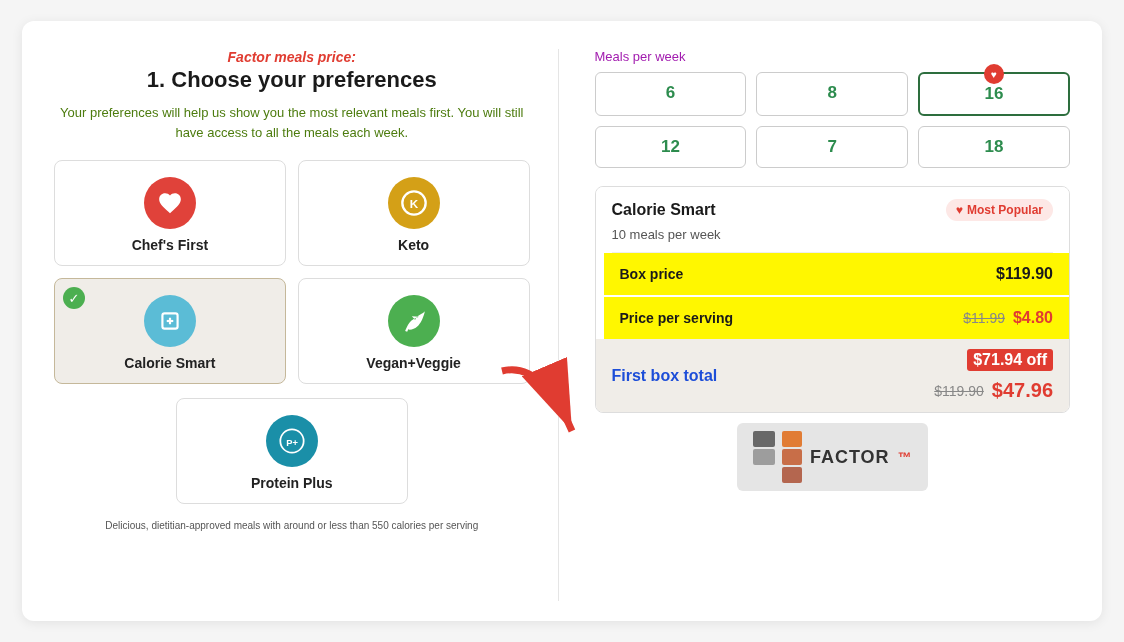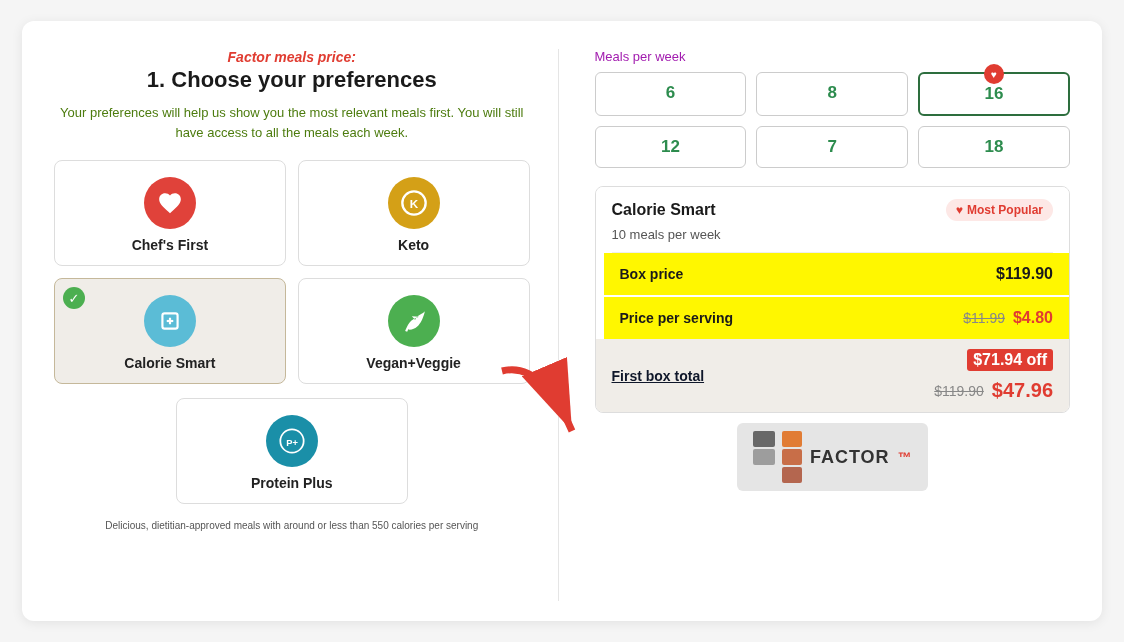--- a/index.html
+++ b/index.html
@@ -237,24 +237,23 @@
       color: #e03c31;
     }
     .first-box-row {
       display: flex;
       justify-content: space-between;
       align-items: center;
       padding: 10px 16px;
       background: #f0ede8;
     }
     .first-box-label {
-      font-size: 14px;
+      font-size: 16px;
       font-weight: 600;
-      color: #0f172a;
-      text-decoration: underline;
+      color: #1d4ed8;
     }
     .first-box-prices {
       display: flex;
       align-items: center;
       gap: 8px;
       flex-direction: column;
       align-items: flex-end;
     }
     .off-badge {
       background: #e03c31;

